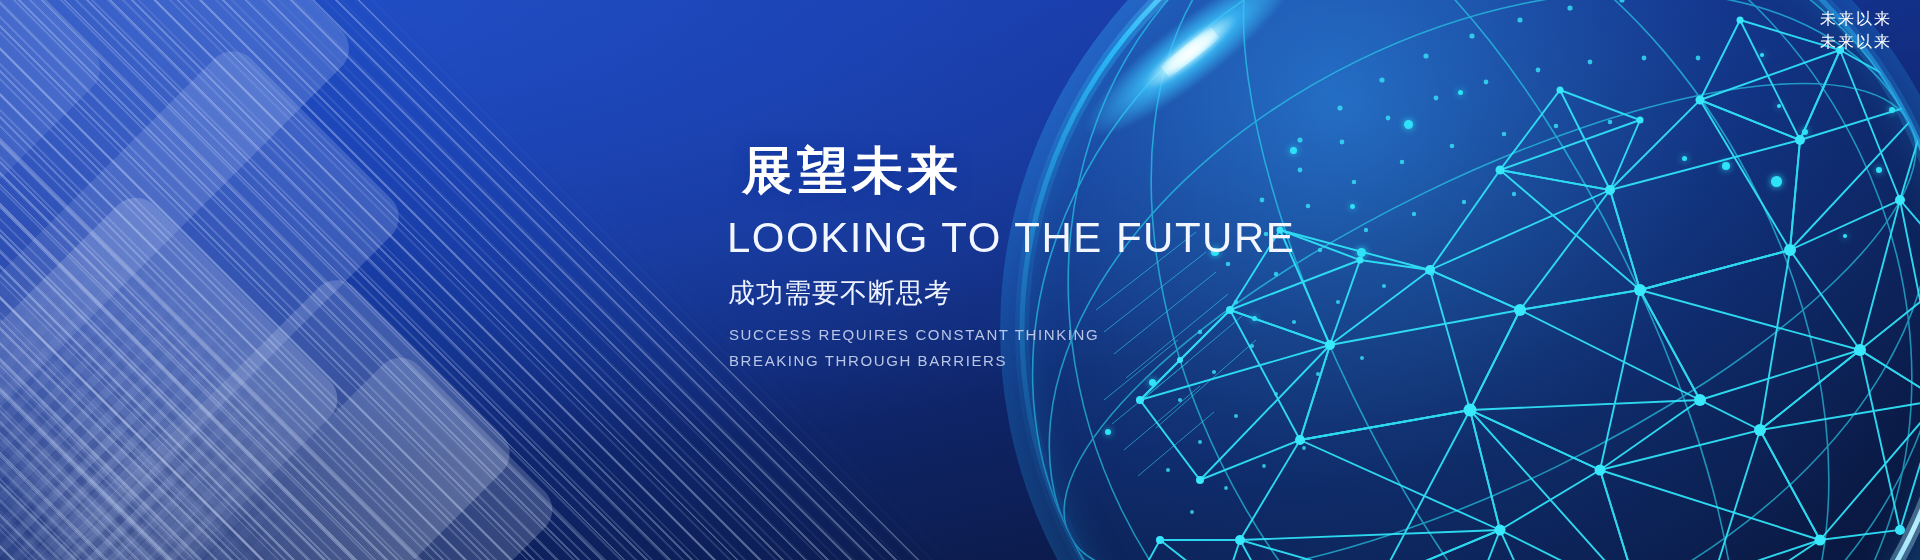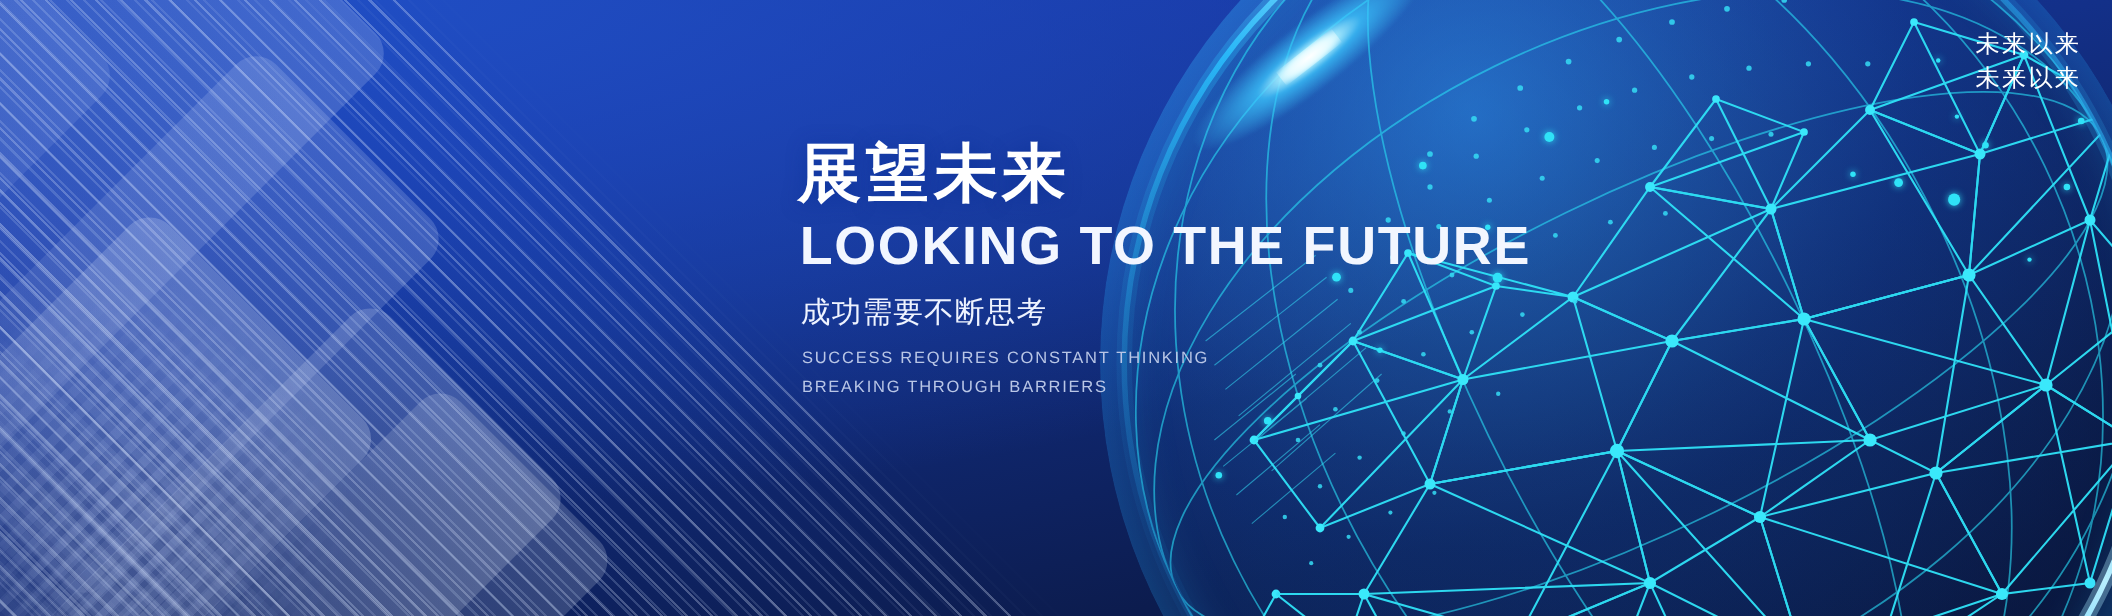--- a/index.html
+++ b/index.html
@@ -110,32 +110,33 @@
     background:radial-gradient(circle at 34% 26%, rgba(90,215,255,0.30) 0%, rgba(30,120,230,0.10) 42%, rgba(8,24,70,0.0) 68%);
   }
 
   
   .particle{position:absolute;border-radius:50%;background:#2fe2f7;box-shadow:0 0 7px rgba(47,226,247,0.9);}
 
   
   .copy{position:absolute;left:725px;top:128px;width:760px;}
   .title-cn{
     color:#ffffff;
-    font-size:58px;
+    font-size:51px;
     line-height:1.02;
     font-weight:700;
     letter-spacing:4px;
-    margin:0;
+    margin:17px;
     text-shadow:0 2px 18px rgba(0,40,140,0.45);
+    font-family:Liberation Serif, serif;
   }
   .title-en{
     color:#f2f6ff;
-    font-size:49px;
+    font-size:42px;
     line-height:1.12;
-    font-weight:700;
+    font-weight:400;
     letter-spacing:1.5px;
     margin:10px 0 0 2px;
   }
   .sub-cn{
     color:#eef3ff;
     font-size:27px;
     line-height:1.36;
     font-weight:500;
     letter-spacing:1px;
     margin:14px 0 2px 3px;
@@ -144,24 +145,24 @@
     color:#b9c6e6;
     font-size:15px;
     line-height:1.75;
     font-weight:400;
     letter-spacing:1.6px;
     margin:10px 0 16px 4px;
   }
 
   
   .corner{
-    position:absolute;right:28px;top:24px;
+    position:absolute;right:28px;top:8px;
     text-align:right;
     color:#ffffff;
-    font-size:22px;
+    font-size:16px;
     line-height:1.42;
     font-weight:500;
     letter-spacing:2px;
   }
   .corner div{white-space:nowrap;}
 </style>
 </head>
 <body>
 
 <div id="banner">

